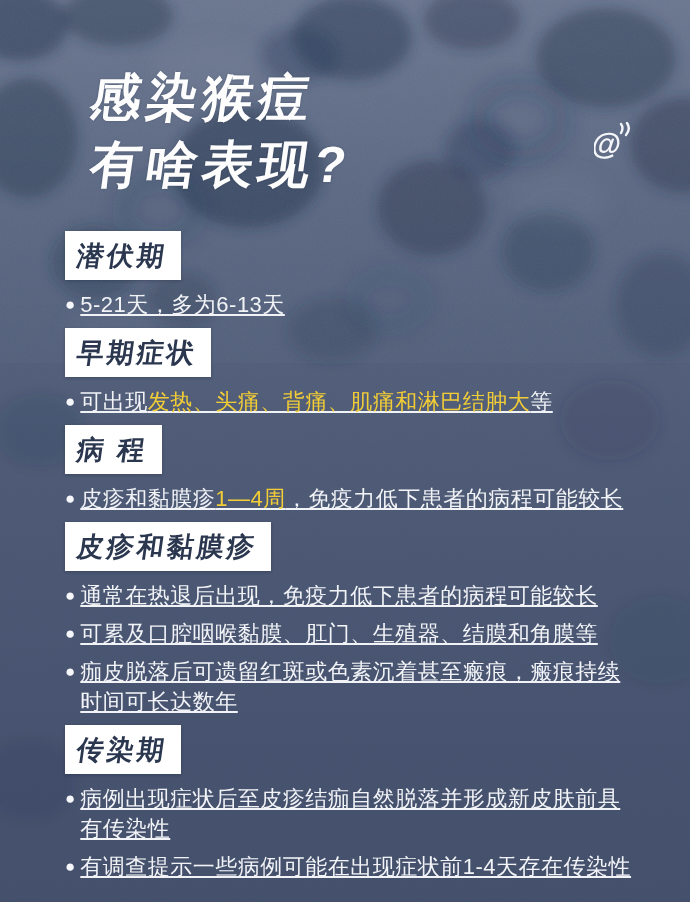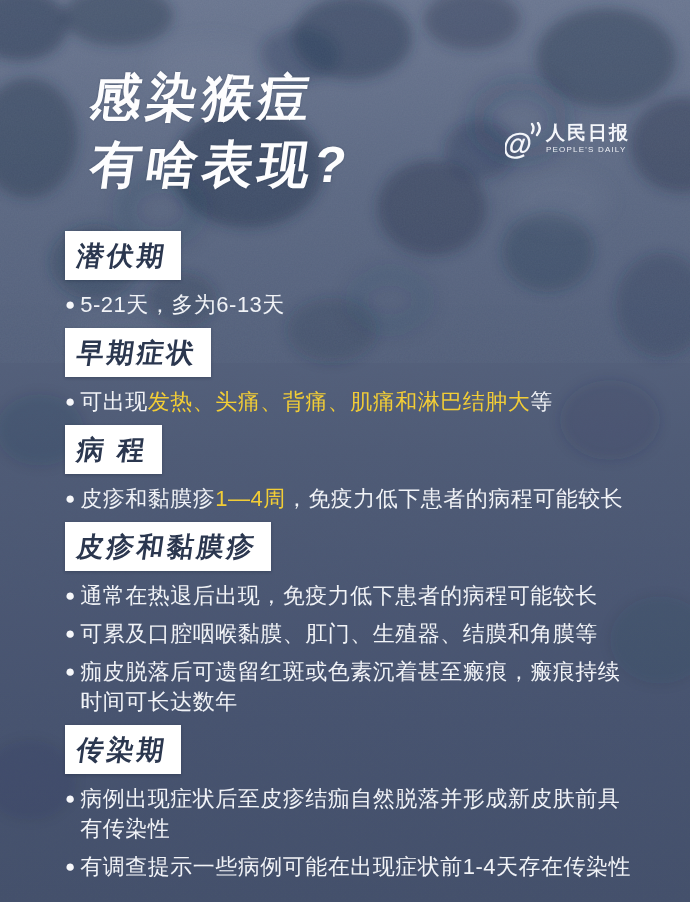--- a/index.html
+++ b/index.html
@@ -52,21 +52,21 @@
   .heading-text{ display:inline-block; transform:skewX(-8deg); }
   .bullet{
     display:flex;
     align-items:flex-start;
     margin:0 0 8px 0;
     color:#f1f3f7;
     font-size:22px;
     line-height:30px;
   }
   .dot{ flex:0 0 auto; font-size:17px; line-height:30px; margin-right:5px; color:#f6f7fa; }
-  .bullet-text{ flex:1 1 auto; letter-spacing:.5px; }
+  .bullet-text{ flex:1 1 auto; letter-spacing:.5px;text-decoration:underline; }
   .hl{ color:#f2cd36;margin-top:8px; }
 </style>
 </head>
 <body>
 
 <div class="poster">
 
   <svg class="bg" width="690" height="902" viewBox="0 0 690 902" aria-hidden="true">
     <defs>
       <filter id="soft">
@@ -127,24 +127,20 @@
   </svg>
 
   <div class="content">
 
     <div class="brand">
       <svg width="36" height="38" viewBox="0 0 36 38">
         <text x="0" y="32" font-size="30" font-weight="bold" fill="#f4f6fa" font-family="Liberation Sans, sans-serif" transform="skewX(-6)">@</text>
         <path d="M27 11 q3 -5 0 -9" stroke="#f4f6fa" stroke-width="2.4" fill="none" stroke-linecap="round"></path>
         <path d="M32 13 q5 -6 1 -12" stroke="#f4f6fa" stroke-width="2.4" fill="none" stroke-linecap="round"></path>
       </svg>
-      <div class="brand-text">
-        <div class="brand-name">人民日报</div>
-        <div class="brand-sub">PEOPLE'S DAILY</div>
-      </div>
     </div>
 
     <h1>
       <span class="tline">感染猴痘</span>
       <span class="tline">有啥表现?</span>
     </h1>
 
     <main>
         <section class="section"><div class="heading-box"><span class="heading-text">潜伏期</span></div><div class="bullet">
             <span class="dot">●</span>

